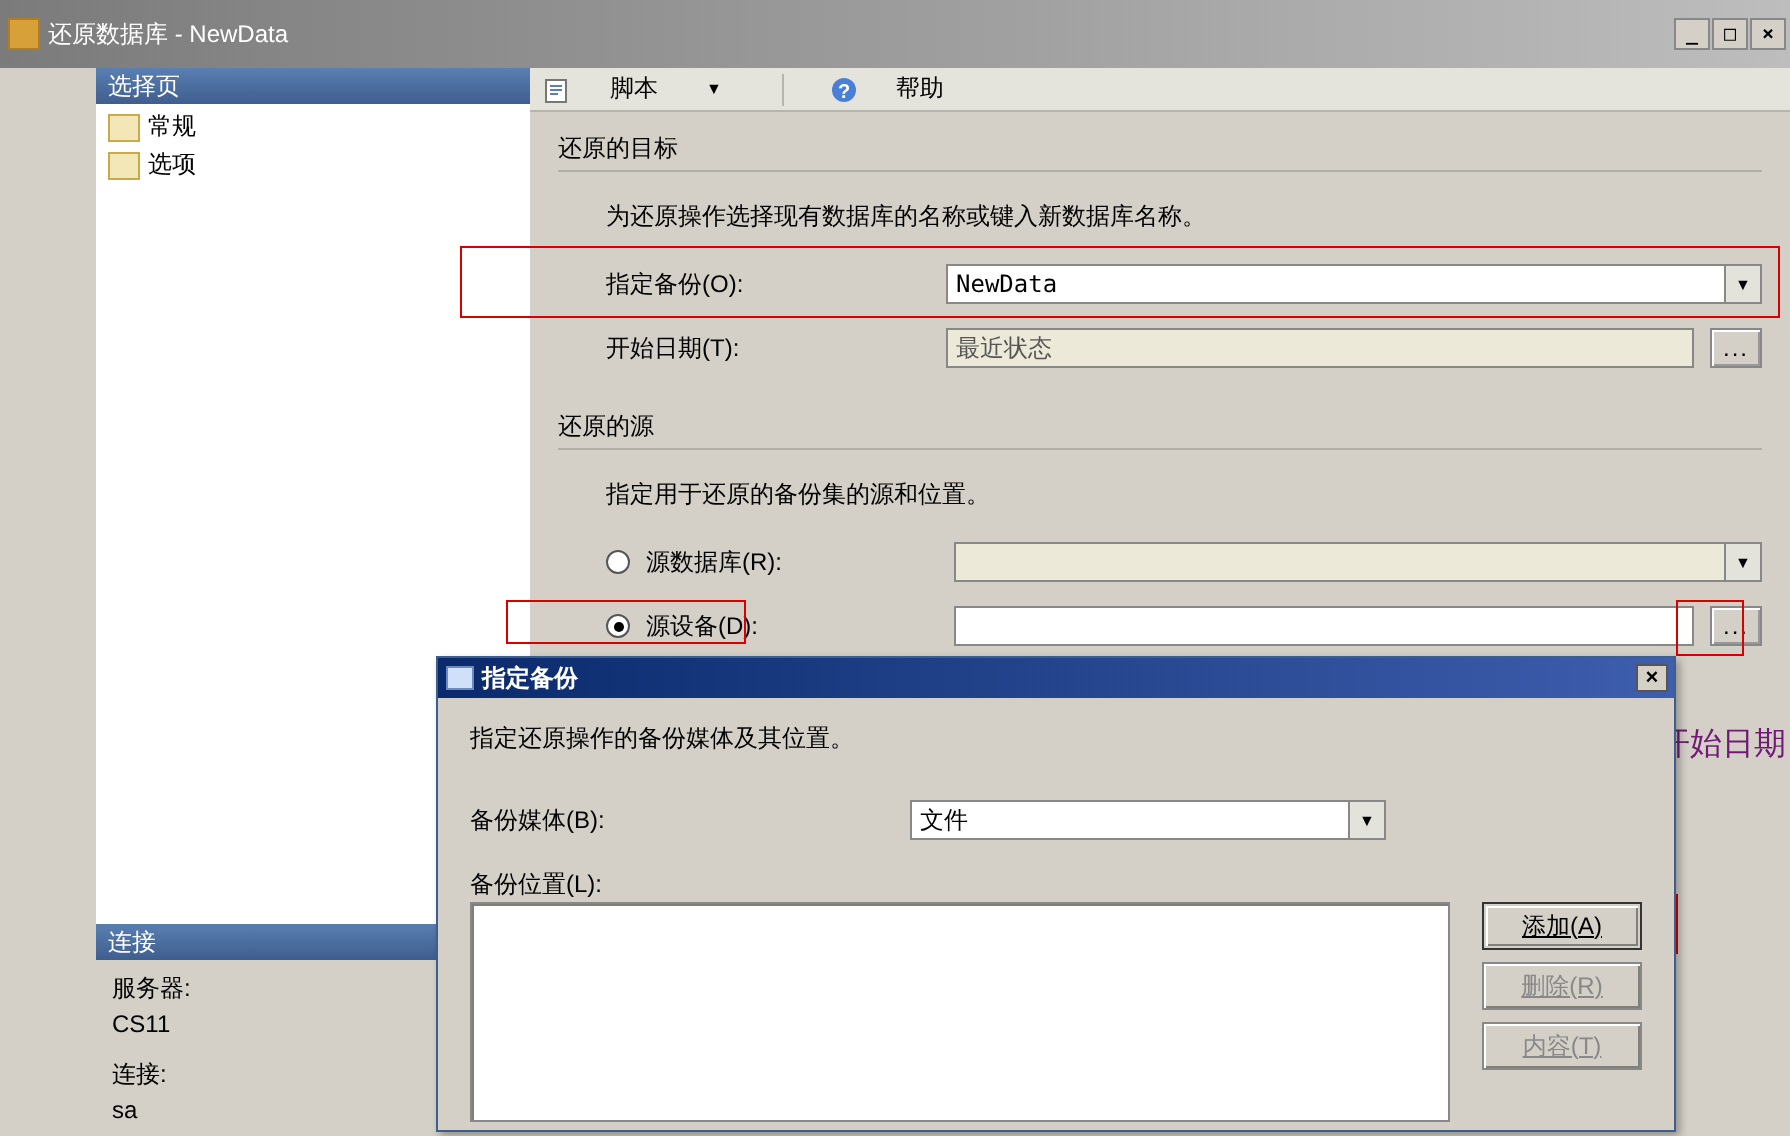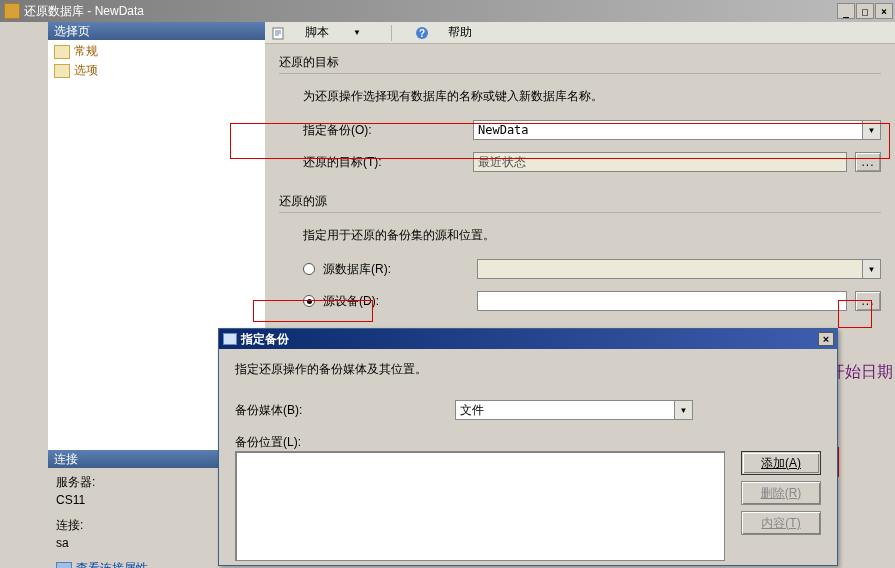--- a/index.html
+++ b/index.html
@@ -9,21 +9,21 @@
   font-size: 12px;
   background: #d4d0c8;
   width: 895px;
   height: 568px;
   overflow: hidden;
   position: relative;
 }
 
 
 .titlebar {
-  height: 22px;
+  height: 34px;
   background: linear-gradient(to right, #7b7b7b, #bdbdbd);
   display: flex;
   align-items: center;
   padding: 0 2px 0 4px;
   color: #fff;
 }
 .titlebar .app-icon {
   width: 16px; height: 16px;
   background: #d8a038;
   border: 1px solid #b07e20;
@@ -56,21 +56,21 @@
   background: linear-gradient(to bottom, #5a7fb2, #3e5e8e);
   color: #fff;
   padding: 2px 6px;
   font-size: 12px;
   height: 18px;
   line-height: 14px;
 }
 
 
 .nav-list { background: #fff; flex: 0 0 410px; padding: 2px 0; overflow: hidden; }
-.nav-item { display: flex; align-items: center; padding: 1px 6px; color: #a16207; cursor: pointer; }
+.nav-item { display: flex; align-items: center; padding: 1px 6px; color: #000000; cursor: pointer; }
 .nav-item .nav-icon {
   width: 16px; height: 14px;
   margin-right: 4px;
   background: #f3e7b8;
   border: 1px solid #c9a94a;
 }
 .left-conn {
   background: #d4d0c8;
   padding: 6px 8px;
   flex: 1;
@@ -314,21 +314,21 @@
       <div class="group-line"></div>
       <div class="instr">为还原操作选择现有数据库的名称或键入新数据库名称。</div>
 
       <div class="field-row">
         <div class="field-label">指定备份(O):</div>
         <div class="text-input">NewData</div>
         <div class="combo-btn">▼</div>
       </div>
 
       <div class="field-row">
-        <div class="field-label">还原的目标(T):</div>
+        <div class="field-label">开始日期(T):</div>
         <div class="text-input" style="background:#ece9d8; color:#555;">最近状态</div>
         <div class="ellipsis-btn">...</div>
       </div>
 
       <div style="height:10px"></div>
       <div class="group-title">还原的源</div>
       <div class="group-line"></div>
       <div class="instr">指定用于还原的备份集的源和位置。</div>
 
       <div class="field-row">

